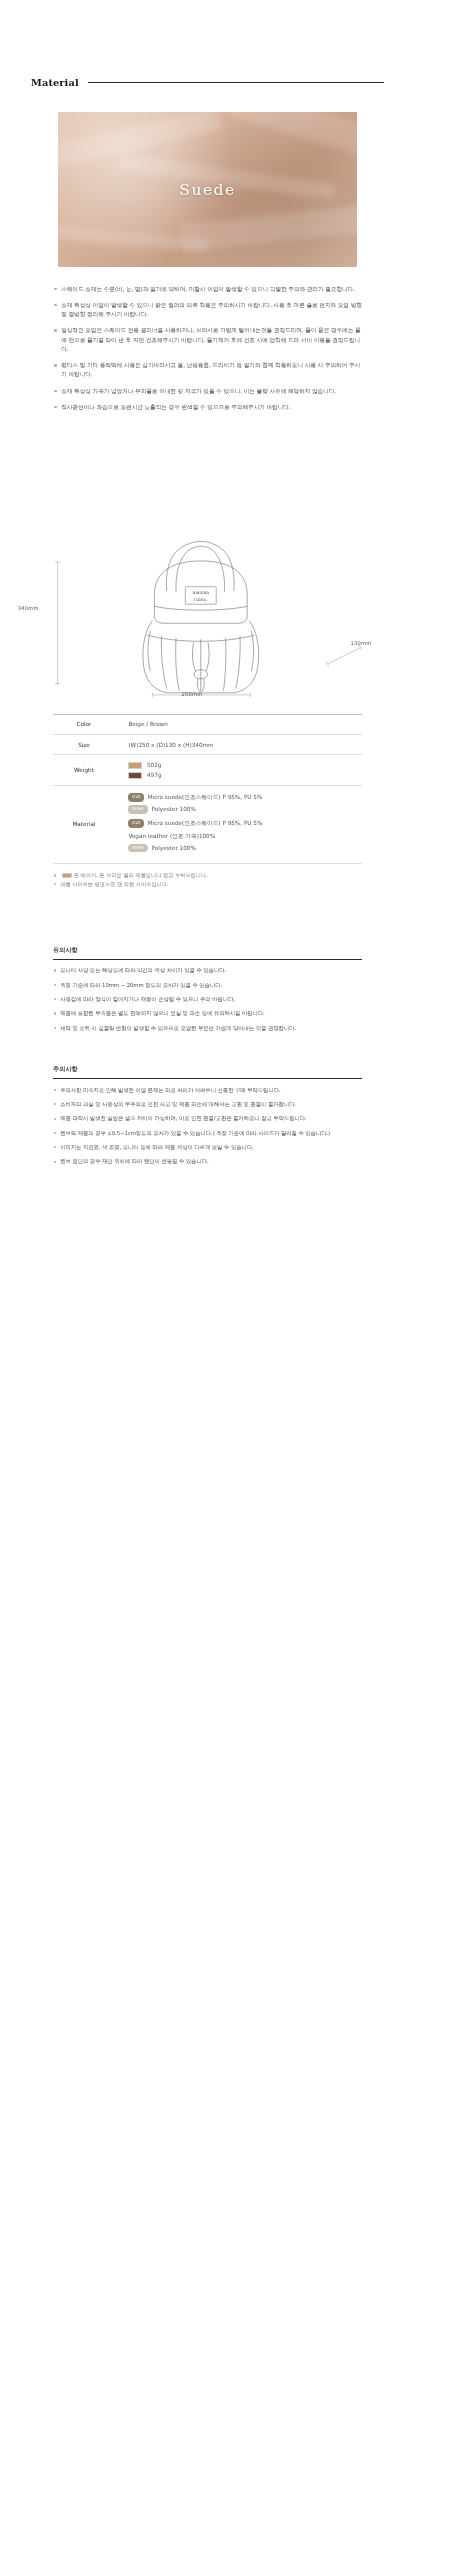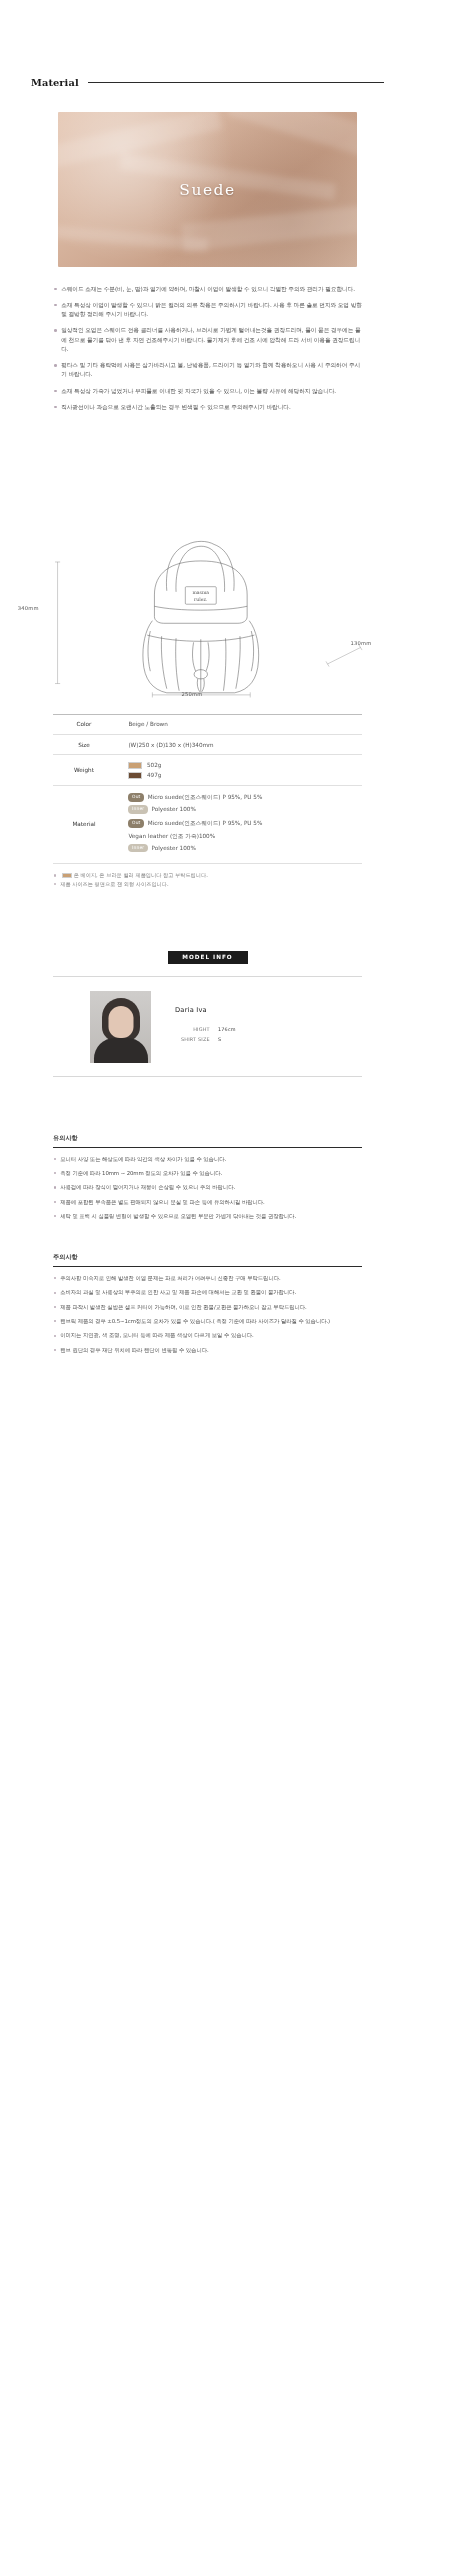--- a/index.html
+++ b/index.html
@@ -430,41 +430,20 @@
     <div class="legend">
       <div class="li">
         <span class="sw" style="background:#c9a074"></span><span>은 베이지,  은 브라운 컬러 제품입니다 참고 부탁드립니다.</span>
       </div>
       <div class="li">
         <span>제품 사이즈는 평면으로 잰 외형 사이즈입니다.</span>
       </div>
     </div>
   </section>
 
-  <section class="model-block">
-    <div class="model-banner">MODEL INFO</div>
-    <div class="model-card">
-      <div class="model-photo">
-        <span class="hair"></span>
-        <span class="face"></span>
-        <span class="body"></span>
-      </div>
-      <div class="model-meta">
-        <div class="model-name">Daria Iva</div>
-        <div class="meta-row">
-          <span class="k">HIGHT</span>
-          <span class="v">176cm</span>
-        </div>
-        <div class="meta-row">
-          <span class="k">SHIRT SIZE</span>
-          <span class="v">S</span>
-        </div>
-      </div>
-    </div>
-  </section>
 
   <section class="caution-block first">
     <div class="caution-title">유의사항</div>
     <div class="caution-rule"></div>
     <ul>
       <li>모니터 사양 또는 해상도에 따라 약간의 색상 차이가 있을 수 있습니다.</li>
       <li>측정 기준에 따라 10mm ~ 20mm 정도의 오차가 있을 수 있습니다.</li>
       <li>사용검에 따라 장식이 떨어지거나 재봉이 손상될 수 있으니 주의 바랍니다.</li>
       <li>제품에 포함된 부속품은 별도 판매되지 않으니 분실 및 파손 등에 유의하시길 바랍니다.</li>
       <li>세탁 및 표백 시 심플링 변형이 발생할 수 있으므로 오염된 부분만 가볍게 닦아내는 것을 권장합니다.</li>

